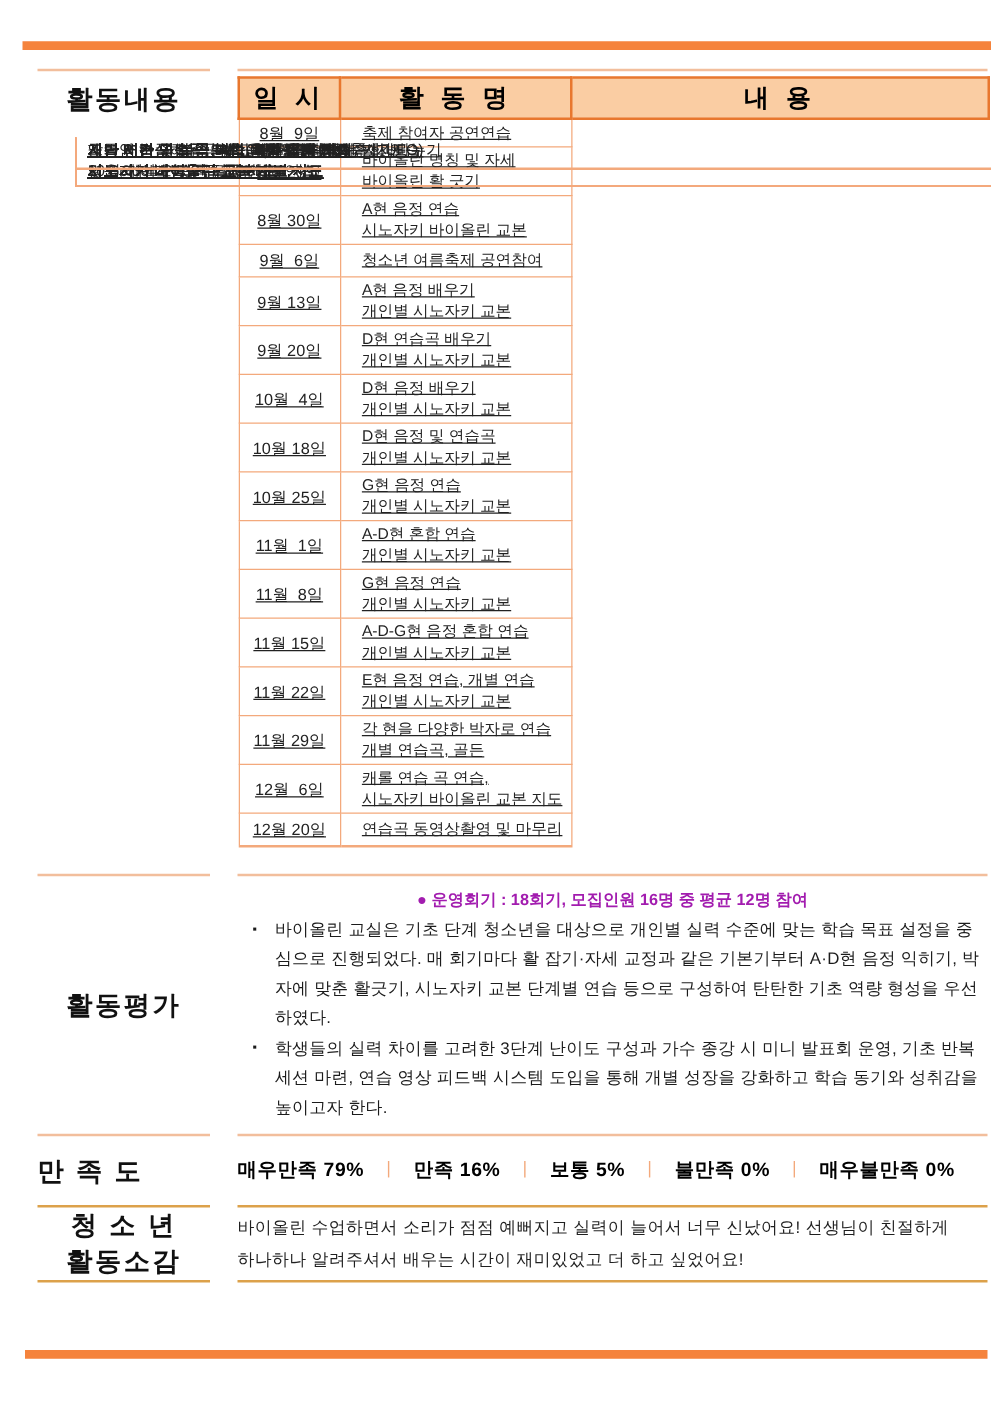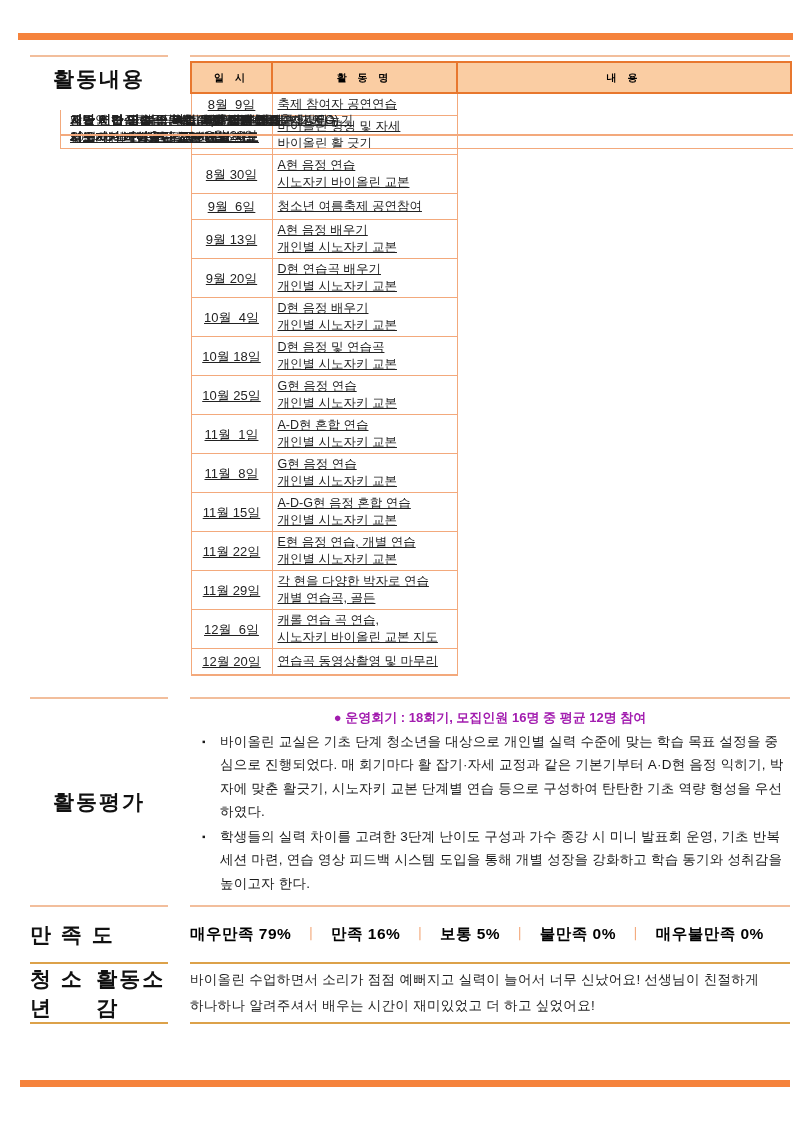--- a/index.html
+++ b/index.html
@@ -27,54 +27,54 @@
   .b-top-gold{border-top:2px solid var(--gold-line);}
   .b-bot-gold{border-bottom:2px solid var(--gold-line);}
 
   
   .sec-activities .label-cell{padding-top:8px;text-align:center;}
   .sec-activities .body-cell{padding-top:4px;}
   table.activity{width:600px;border-collapse:collapse;table-layout:fixed;}
   table.activity thead th{
     background:var(--hdr-bg);
     border:2px solid var(--hdr-border);
-    font-size:10px;font-weight:bold;letter-spacing:4px;
+    font-size:20px;font-weight:bold;letter-spacing:4px;
     height:31px;padding:2px;color:#000;
   }
   col.c-date{width:81px;} col.c-act{width:185px;} col.c-cont{width:334px;}
   table.activity td{
     border-left:1px solid var(--row-line);
     border-right:1px solid var(--row-line);
     border-bottom:1px solid var(--row-line);
     font-size:12.5px;line-height:17px;
     padding:2px 6px;vertical-align:middle;color:#222;text-decoration:underline;
   }
   table.activity tr:last-child td{border-bottom:2px solid var(--row-line);}
   table.activity td.date{text-align:center;white-space:pre;font-size:13px;padding:2px 1px;}
-  table.activity td.activity{padding-left:5px;}
+  table.activity td.activity{padding-left:17px;}
   table.activity td.content{padding-left:9px;}
   table.activity tr.short td{height:26px;}
 
   
   .sec-eval{margin-top:21px;}
   .sec-eval .label-cell{display:flex;align-items:center;justify-content:center;}
   .sec-eval .body-cell{padding:7px 0 10px 0;}
   .eval-head{font-size:13px;font-weight:bold;line-height:23px;color:#a21caf;text-align:center;}
   .eval-item{display:flex;font-size:13.5px;line-height:23.5px;margin-top:1px;}
   .eval-bullet{flex:0 0 30px;text-align:left;padding-left:12px;font-size:10px;line-height:23.5px;}
   .eval-text{flex:1;letter-spacing:0.2px;}
 
   
   .sec-satis{height:57px;}
   .sec-satis .label-cell,.sec-satis .body-cell{display:flex;align-items:center;}
   .satis-line{font-size:15.5px;font-weight:600;letter-spacing:0.5px;color:#000;white-space:nowrap;}
   .satis-sep{color:var(--row-line);font-weight:400;margin:0 7px;}
 
   
-  .sec-reflect .label-cell{display:flex;flex-direction:row;align-items:center;justify-content:center;}
+  .sec-reflect .label-cell{display:flex;flex-direction:column;align-items:center;justify-content:center;}
   .sec-reflect .sec-label{line-height:29px;}
   .sec-reflect .body-cell{display:flex;align-items:center;padding:3px 0;}
   .reflect-text{font-size:13.5px;line-height:26px;letter-spacing:0.3px;color:#1f1f1f;word-break:keep-all;}
 </style>
 </head>
 <body>
 
 <div class="page">
   <div class="bar top"></div>
 

